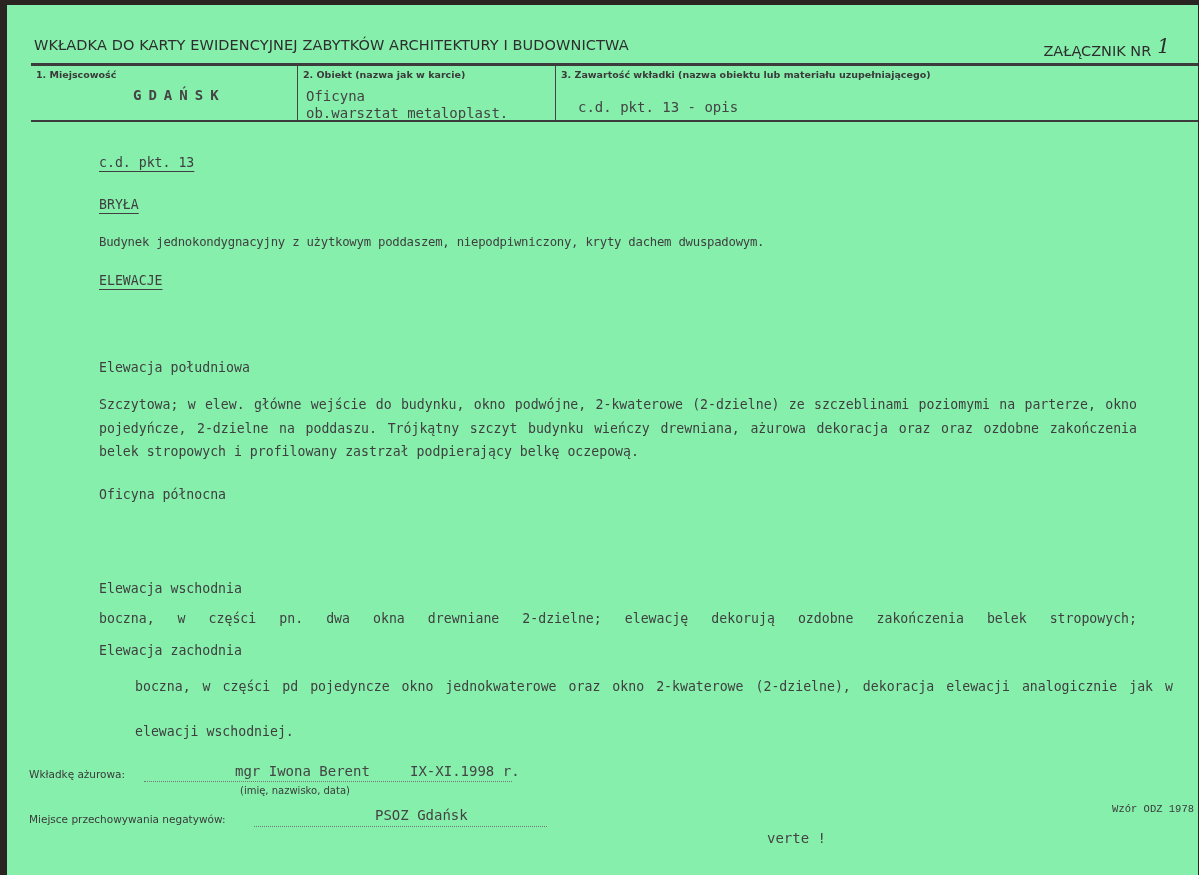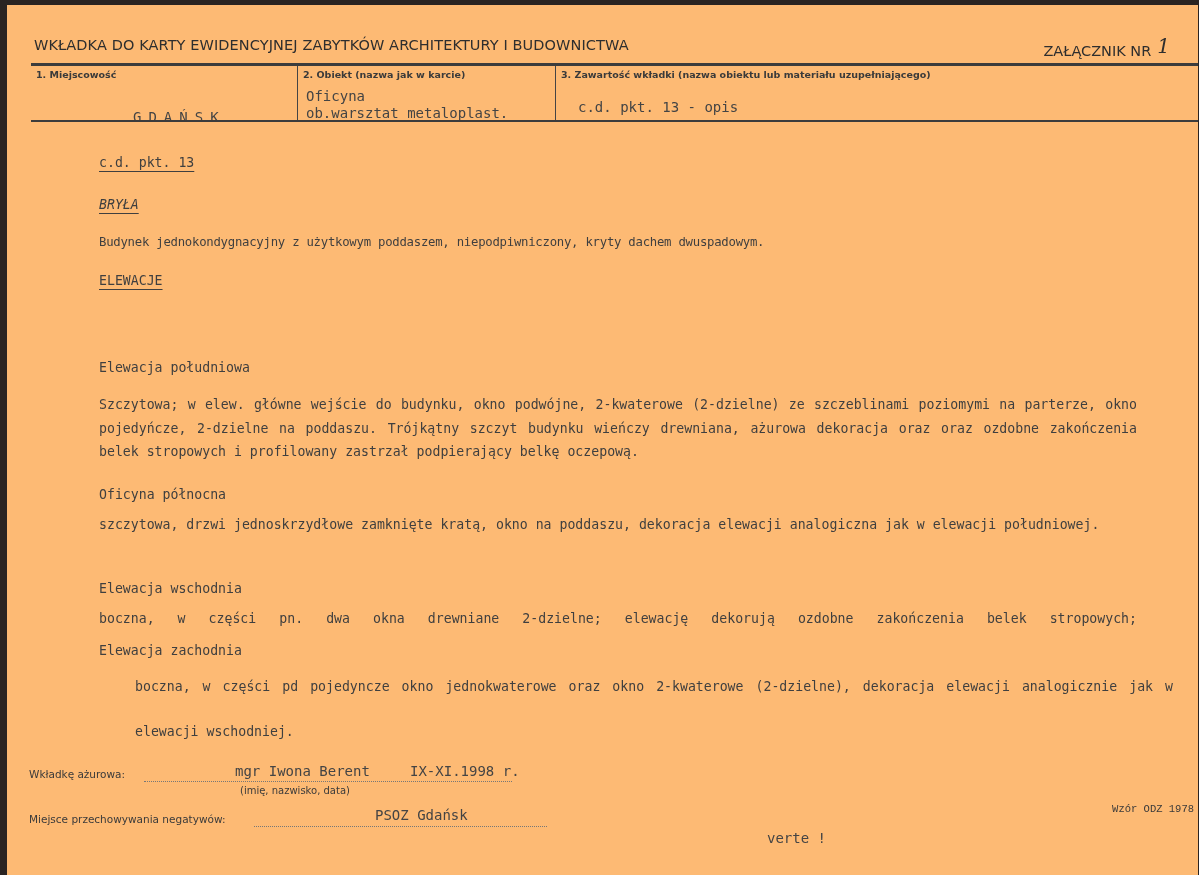--- a/index.html
+++ b/index.html
@@ -3,21 +3,21 @@
 <meta charset="utf-8">
 <style>
   html, body { margin: 0; padding: 0; }
   body {
     width: 1199px; height: 875px; overflow: hidden;
     background: #2a2422;
     position: relative;
   }
   .card {
     position: absolute; left: 7px; top: 5px; width: 1191px; height: 870px;
-    background: #fdba74;
+    background: #86efac;
     color: #3a3a3a;
   }
   .sans { font-family: "DejaVu Sans", sans-serif; }
   .mono { font-family: "DejaVu Sans Mono", monospace; }
   .header-title {
     position: absolute; left: 27px; top: 32px;
     font-size: 14.5px; font-weight: 500; letter-spacing: 0.1px; color: #2e2e2e;
   }
   .annex {
     position: absolute; right: 28px; top: 32px;
@@ -41,21 +41,21 @@
   .col.c1 { left: 24px; width: 266px; }
   .col.c2 { left: 290px; width: 257px; border-left: 1.5px solid #444; }
   .col.c3 { left: 548px; width: 640px; border-left: 1.5px solid #444; text-decoration: underline; }
   .col-label {
     position: absolute; left: 5px; top: 3px;
     font-size: 9.5px; font-weight: bold; color: #3a3a3a;
   }
   .col-val {
     position: absolute; font-size: 14px; color: #444;
   }
-  .c1 .col-val { left: 102px; top: 43px; letter-spacing: 7px; }
+  .c1 .col-val { left: 102px; top: 21px; letter-spacing: 7px; font-weight: bold; }
   .c2 .col-val { left: 8px; top: 22px; line-height: 17px; }
   .c3 .col-val { left: 22px; top: 33px; text-align: center; }
 
   .body-text {
     position: absolute; font-size: 13.2px; color: #3f3f3f; white-space: nowrap;
   }
   .u { text-decoration: underline; text-underline-offset: 4px; }
   .justify {
     position: absolute; left: 92px; width: 1038px; font-size: 13.2px;
     color: #3f3f3f; text-align: justify; text-align-last: left; white-space: normal;
@@ -102,30 +102,29 @@
     </div>
   </div>
   <div class="col c3">
     <div class="col-label sans">3. Zawartość wkładki (nazwa obiektu lub materiału uzupełniającego)</div>
     <div class="col-val mono">c.d. pkt. 13 - opis</div>
   </div>
 
   <div class="rule-bottom"></div>
 
   <div class="body-text mono u" style="left:92px; top:150px;">c.d. pkt. 13</div>
-  <div class="body-text mono u" style="left:92px; top:192px;font-style:italic;">BRYŁA</div>
+  <div class="body-text mono u" style="left:92px; top:192px;">BRYŁA</div>
   <div class="body-text mono" style="left:92px; top:230px; font-size:12.3px; letter-spacing:-0.25px;">Budynek jednokondygnacyjny z użytkowym poddaszem, niepodpiwniczony, kryty dachem dwuspadowym.</div>
   <div class="body-text mono u" style="left:92px; top:268px;">ELEWACJE</div>
 
 
   <div class="body-text mono" style="left:92px; top:355px;">Elewacja południowa</div>
   <div class="justify mono" style="top:388px; line-height:23.5px;">Szczytowa; w elew. główne wejście do budynku, okno podwójne, 2-kwaterowe (2-dzielne) ze szczeblinami poziomymi na parterze, okno pojedyńcze, 2-dzielne na poddaszu. Trójkątny szczyt budynku wieńczy drewniana, ażurowa dekoracja oraz oraz ozdobne zakończenia belek stropowych i profilowany zastrzał podpierający belkę oczepową.</div>
 
   <div class="body-text mono" style="left:92px; top:482px;">Oficyna północna</div>
-  <div class="justify mono" style="top:505px; line-height:30px;">szczytowa, drzwi jednoskrzydłowe zamknięte kratą, okno na poddaszu, dekoracja elewacji analogiczna jak w elewacji południowej.</div>
 
   <div class="body-text mono" style="left:92px; top:576px;">Elewacja wschodnia</div>
   <div class="justify mono" style="top:603px; line-height:22px; text-align-last:justify;">boczna, w części pn. dwa okna drewniane 2-dzielne; elewację dekorują  ozdobne zakończenia belek stropowych;</div>
 
   <div class="body-text mono" style="left:92px; top:638px;">Elewacja zachodnia</div>
   <div class="justify mono" style="top:659px; line-height:45px;margin-left:36px;">boczna, w części pd pojedyncze okno jednokwaterowe oraz okno 2-kwaterowe (2-dzielne), dekoracja elewacji analogicznie jak w elewacji wschodniej.</div>
 
   <div class="footer-label sans" style="left:22px; top:763px;">Wkładkę ażurowa:</div>
   <div class="dotted" style="left:137px; top:776px; width:368px;"></div>
   <div class="footer-val mono" style="left:228px; top:758px;">mgr Iwona Berent</div>

